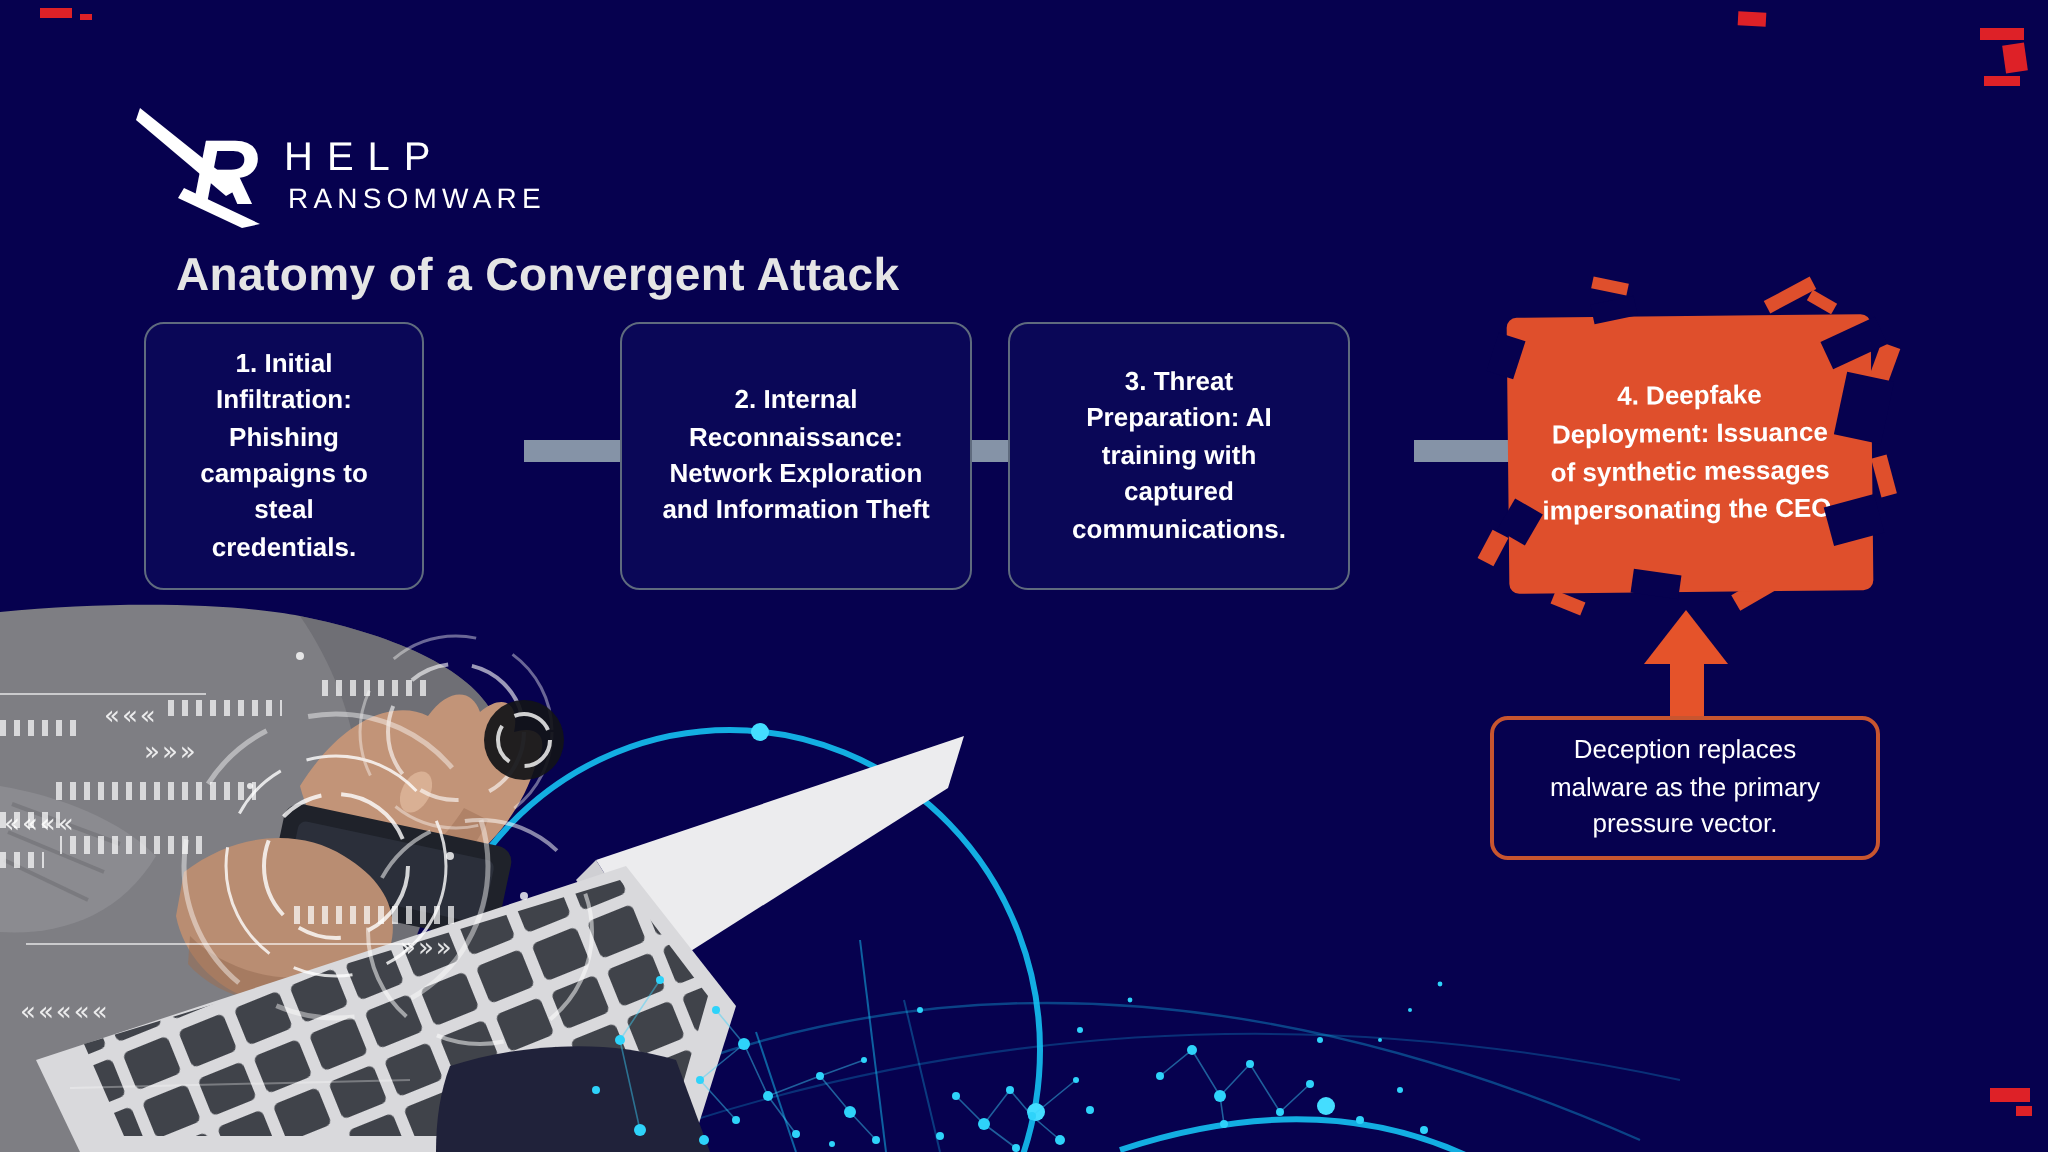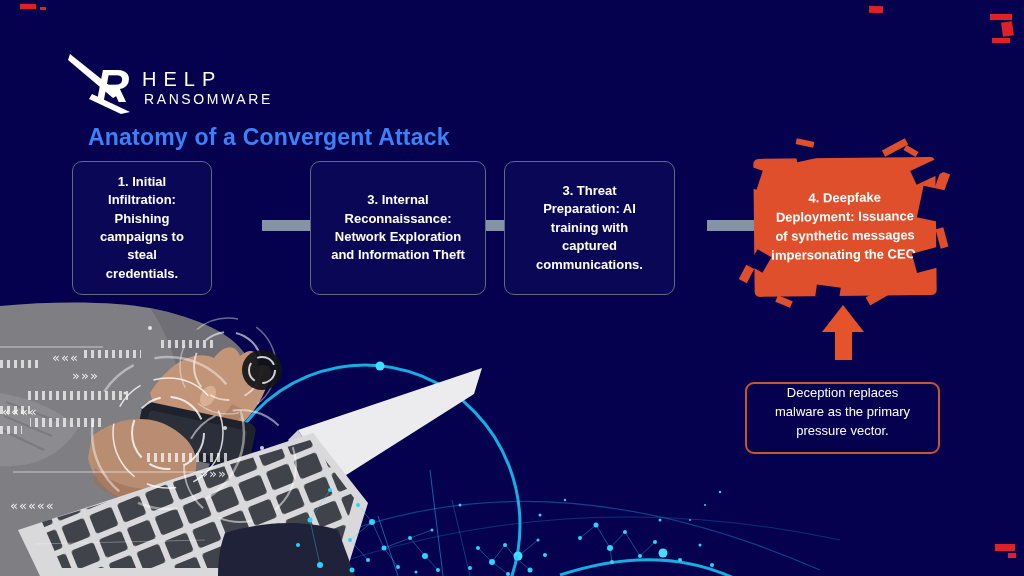--- a/index.html
+++ b/index.html
@@ -17,21 +17,21 @@
   body{font-family:"Liberation Sans",sans-serif;}
   .stage{position:relative;width:1024px;height:576px;background:var(--c-background);overflow:hidden;}
 
   
   .logo{position:absolute;left:68px;top:54px;width:160px;height:60px;z-index:6;}
   .logo svg{position:absolute;left:0;top:0;}
   .brand-top{position:absolute;left:74px;top:14px;color:#fff;font-size:20px;font-weight:normal;letter-spacing:7px;}
   .brand-bottom{position:absolute;left:76px;top:37px;color:#fff;font-size:14px;font-weight:normal;letter-spacing:2.6px;}
 
   
-  .title{position:absolute;left:88px;top:124px;color:#3b82f6;font-size:23px;font-weight:bold;letter-spacing:.2px;z-index:6;}
+  .title{position:absolute;left:88px;top:124px;color:#e5e5e5;font-size:23px;font-weight:bold;letter-spacing:.2px;z-index:6;}
 
   
   .connector{position:absolute;top:220px;height:11px;background:var(--c-connector);z-index:4;}
   .conn-1{left:262px;width:49px;}
   .conn-2{left:485px;width:46px;}
   .conn-3{left:707px;width:49px;}
 
   .step-box{position:absolute;top:161px;height:134px;border:1.5px solid var(--c-box-border);
     border-radius:10px;background:#0a0757;color:#fff;display:flex;align-items:center;justify-content:center;
     text-align:center;font-size:13px;font-weight:bold;line-height:1.42;z-index:5;}
@@ -47,21 +47,21 @@
   .notch{position:absolute;background:var(--c-background);z-index:3;}
 
   
   .arrow-up-head{position:absolute;left:822px;top:305px;width:0;height:0;z-index:5;
     border-left:21px solid transparent;border-right:21px solid transparent;border-bottom:27px solid #e5532a;}
   .arrow-up-shaft{position:absolute;left:835px;top:330px;width:17px;height:30px;background:#e5532a;z-index:5;}
 
   
   .callout{position:absolute;left:745px;top:358px;width:195px;height:72px;border:2px solid var(--c-accent-border);
     border-radius:9px;background:transparent;color:#fff;font-size:13px;line-height:1.45;font-weight:normal;
-    display:flex;justify-content:center;text-align:center;padding:0 20px;z-index:5;margin-top:24px;}
+    display:flex;align-items:center;justify-content:center;text-align:center;padding:0 20px;z-index:5;}
 
   
   .net-under{position:absolute;left:0;top:0;z-index:1;pointer-events:none;}
   .photo{position:absolute;left:0;top:298px;z-index:2;pointer-events:none;}
   .net-over{position:absolute;left:0;top:0;z-index:3;pointer-events:none;}
 
   
   .glitch{position:absolute;background:var(--c-glitch-red);z-index:7;}
 </style>
 </head>
@@ -231,21 +231,21 @@
   <div class="title">Anatomy of a Convergent Attack</div>
 
   <div class="connector conn-1"></div>
   <div class="connector conn-2"></div>
   <div class="connector conn-3"></div>
 
   <div class="step-box step-1">
     <span>1. Initial Infiltration: Phishing campaigns to steal credentials.</span>
   </div>
   <div class="step-box step-2">
-    <span>3. Internal Reconnaissance: Network Exploration and Information Theft</span>
+    <span>2. Internal Reconnaissance: Network Exploration and Information Theft</span>
   </div>
   <div class="step-box step-3">
     <span>3. Threat Preparation: AI training with captured communications.</span>
   </div>
 
   <div class="step-4-wrap">
 
     <div class="frag" style="left:138px;top:6px;width:26px;height:7px;transform:rotate(-28deg);"></div>
     <div class="frag" style="left:160px;top:10px;width:14px;height:6px;transform:rotate(30deg);"></div>
     <div class="frag" style="left:192px;top:34px;width:10px;height:26px;transform:rotate(20deg);"></div>

